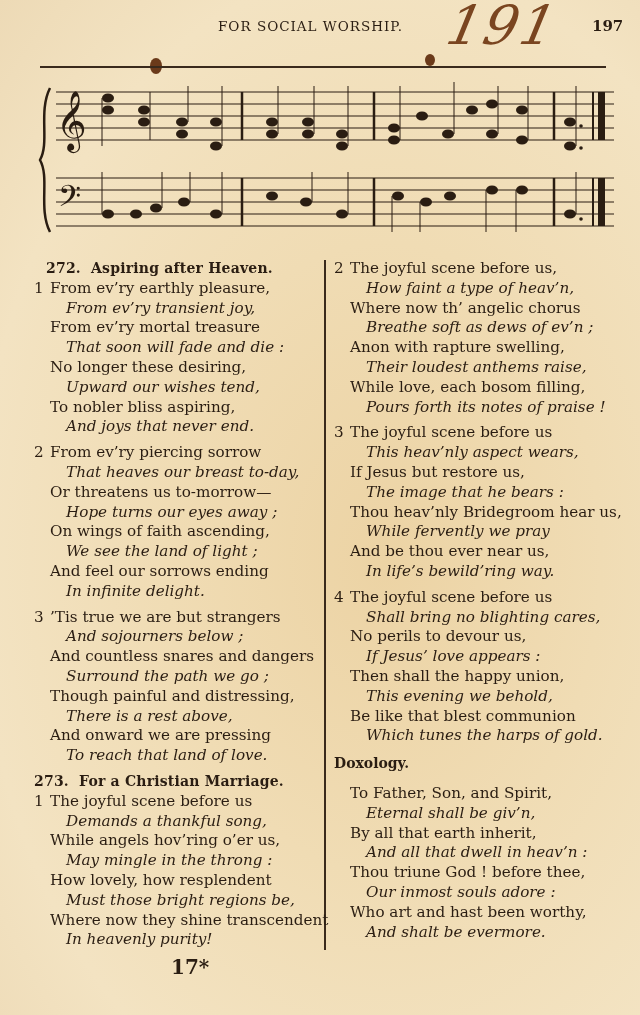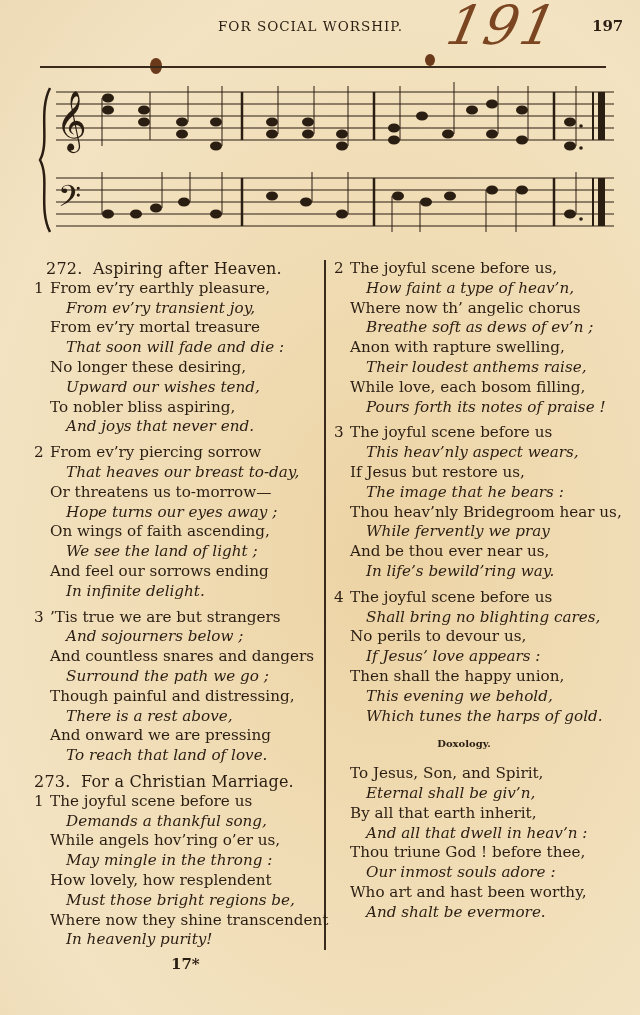--- a/index.html
+++ b/index.html
@@ -11,28 +11,28 @@
   .page-number{position:absolute;left:592px;top:17px;font-size:15px;font-weight:bold;text-align:center;}
   .handwritten{position:absolute;left:448px;top:-6px;font-size:54px;color:#7a4520;font-style:italic;font-family:"DejaVu Serif",serif;transform:skewX(-12deg);letter-spacing:2px;}
   .ink-smudge{position:absolute;border-radius:50%;background:#6b3a1a;}
   .header-rule{position:absolute;left:40px;top:66px;width:566px;height:2px;background:#3a2a1c;}
   .music{position:absolute;left:36px;top:82px;width:584px;height:156px;}
   .lyrics-line{position:absolute;left:105px;top:155px;font-size:14px;font-family:"Liberation Serif",serif;word-spacing:4px;}
   .col{position:absolute;font-size:15.2px;line-height:19.8px;font-family:"DejaVu Serif",serif;}
   .col-left{left:34px;top:259px;width:284px;}
   .col-right{left:334px;top:259px;width:300px;}
   .divider{position:absolute;left:324px;top:260px;width:1.5px;height:690px;background:#3a2a1c;}
-  .hymn-heading{font-weight:normal;font-size:16px;margin-left:12px;white-space:nowrap;letter-spacing:.2px;}
+  .hymn-heading{font-weight:bold;font-size:14px;margin-left:12px;white-space:nowrap;letter-spacing:.2px;}
   .stanza{margin-bottom:6px;}
   .line{white-space:nowrap;}
   .line.odd{padding-left:16px;}
   .line.even{padding-left:32px;font-style:italic;}
   .num{display:inline-block;width:16px;}
-  .doxology-title{font-weight:bold;font-size:10px;text-align:center;width:260px;margin:8px 0 10px 0;}
-  .footer-sig{position:absolute;left:171px;top:955px;font-size:15px;font-weight:bold;}
+  .doxology-title{font-weight:bold;font-size:14px;width:260px;margin:8px 0 10px 0;}
+  .footer-sig{position:absolute;left:171px;top:955px;font-size:20px;font-weight:bold;}
 </style>
 </head>
 <body>
 
 <div class="page">
 
   <div class="handwritten">191</div>
   <div class="ink-smudge" style="left:150px;top:58px;width:12px;height:16px;"></div>
   <div class="ink-smudge" style="left:425px;top:54px;width:10px;height:12px;"></div>
 
@@ -226,25 +226,26 @@
       <div class="line odd">And be thou ever near us,</div>
       <div class="line even">In life’s bewild’ring way.</div>
     </div>
     <div class="stanza">
       <div class="line"><span class="num">4</span><span>The joyful scene before us</span></div>
       <div class="line even">Shall bring no blighting cares,</div>
       <div class="line odd">No perils to devour us,</div>
       <div class="line even">If Jesus’ love appears :</div>
       <div class="line odd">Then shall the happy union,</div>
       <div class="line even">This evening we behold,</div>
+      <div class="line odd">Be like that blest communion</div>
       <div class="line even">Which tunes the harps of gold.</div>
     </div>
     <div class="doxology-title">Doxology.</div>
     <div class="stanza">
-      <div class="line odd">To Jesus, Son, and Spirit,</div>
+      <div class="line odd">To Father, Son, and Spirit,</div>
       <div class="line even">Eternal shall be giv’n,</div>
       <div class="line odd">By all that earth inherit,</div>
       <div class="line even">And all that dwell in heav’n :</div>
       <div class="line odd">Thou triune God !  before thee,</div>
       <div class="line even">Our inmost souls adore :</div>
       <div class="line odd">Who art and hast been worthy,</div>
       <div class="line even">And shalt be evermore.</div>
     </div>
   </div>
 

